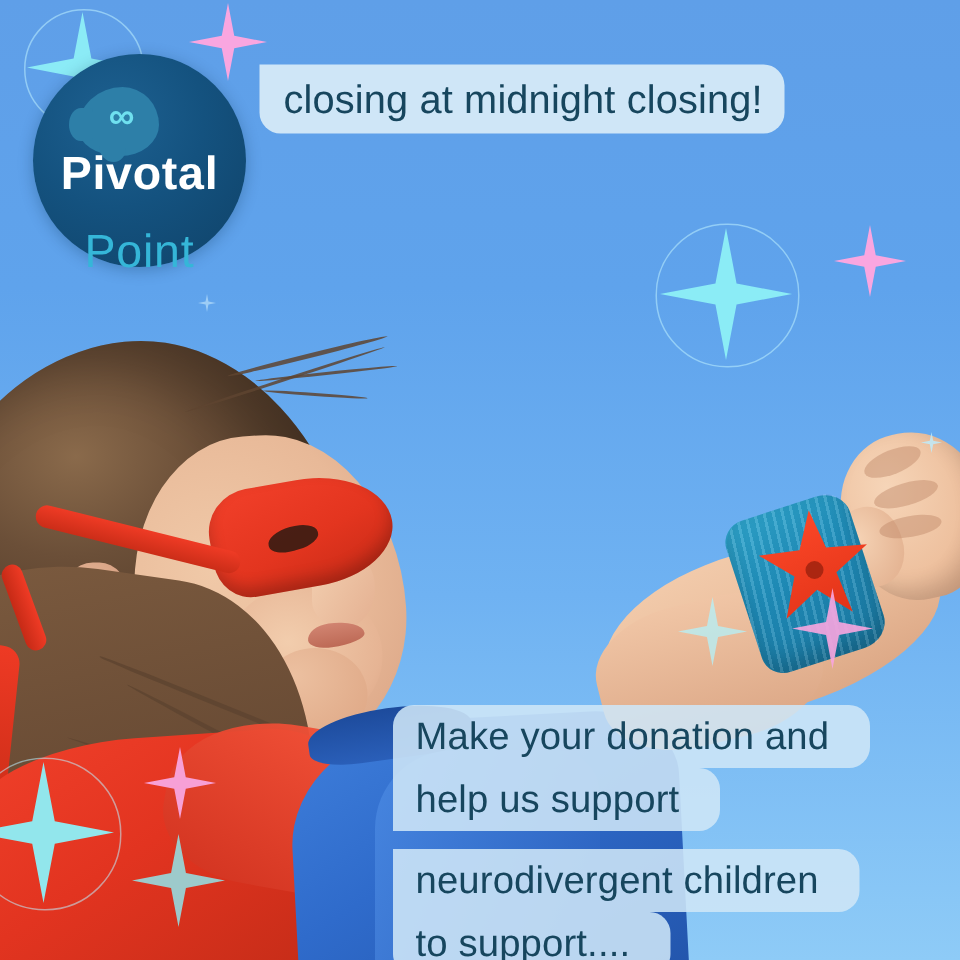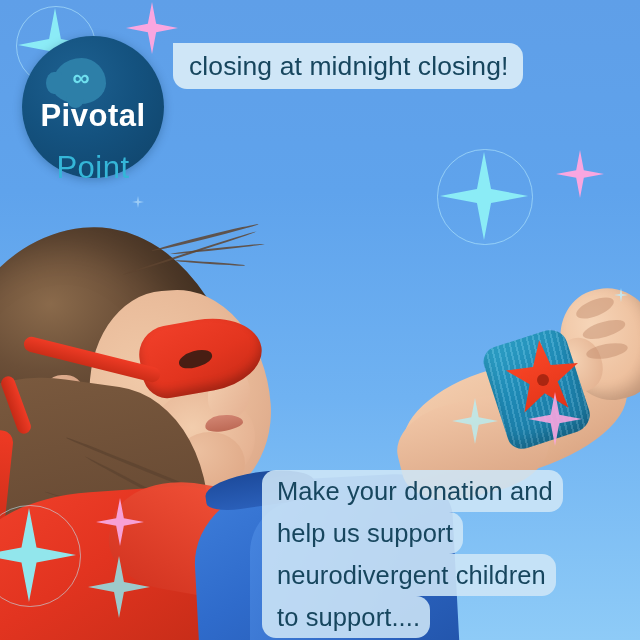--- a/index.html
+++ b/index.html
@@ -251,26 +251,26 @@
   .headline .ln.l2{border-radius:0 14px 14px 14px;}
 
   .body{
     position:absolute;left:262px;top:470px;
     font-size:25.5px;line-height:36px;font-weight:400;color:#17465e;
     letter-spacing:.1px;
   }
   .body .ln{
     display:block;
     background:rgba(206,230,247,.88);
-    padding:3px 10px 3px 15px;
+    padding:3px 27px 3px 15px;
     width:max-content;
   }
   .body .ln.b1{border-radius:14px 14px 14px 0;}
   .body .ln.b2{border-radius:0 14px 14px 0;}
-  .body .ln.b3{border-radius:0 14px 14px 0;}
+  .body .ln.b3{border-radius:0 14px 14px 0;margin-top:12px;}
   .body .ln.b4{border-radius:0 14px 14px 14px;}
 </style>
 </head>
 <body>
 
 <div class="stage">
 
   <div class="photo">
     <div class="hair"></div>
     <div class="face"></div>

